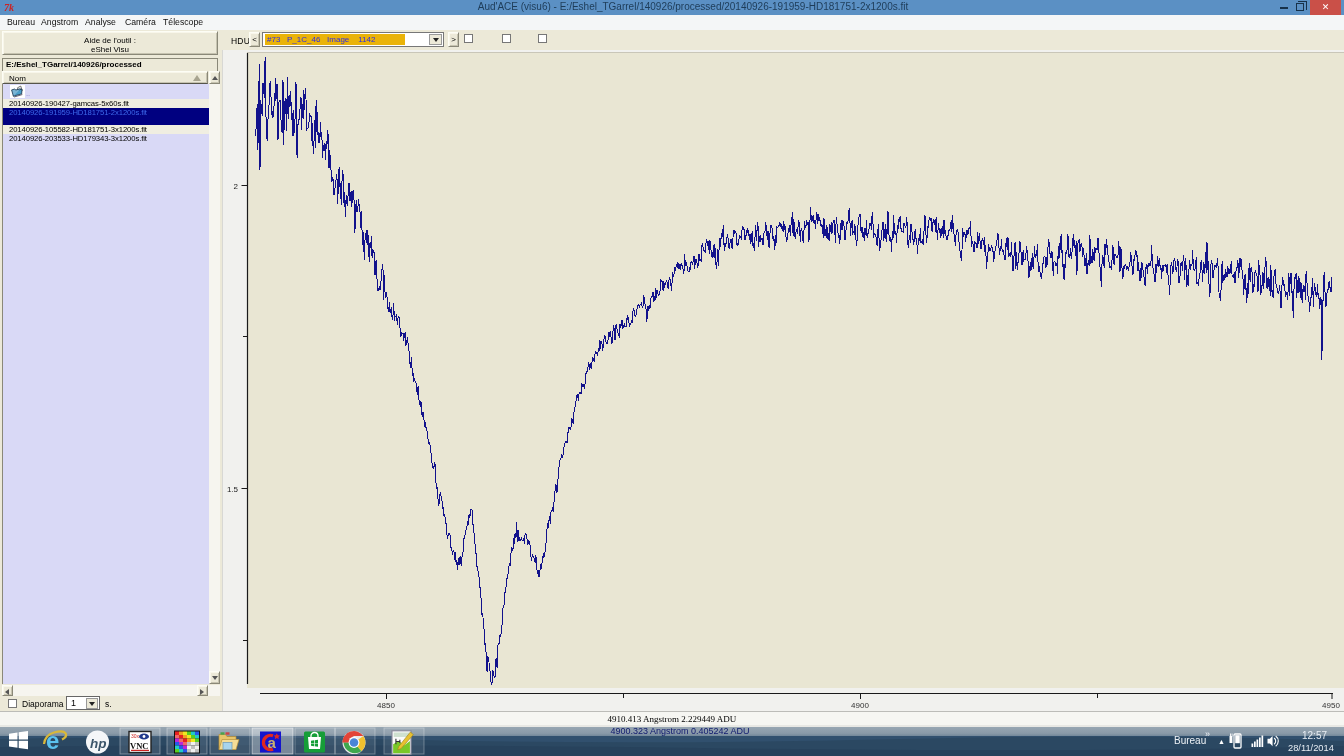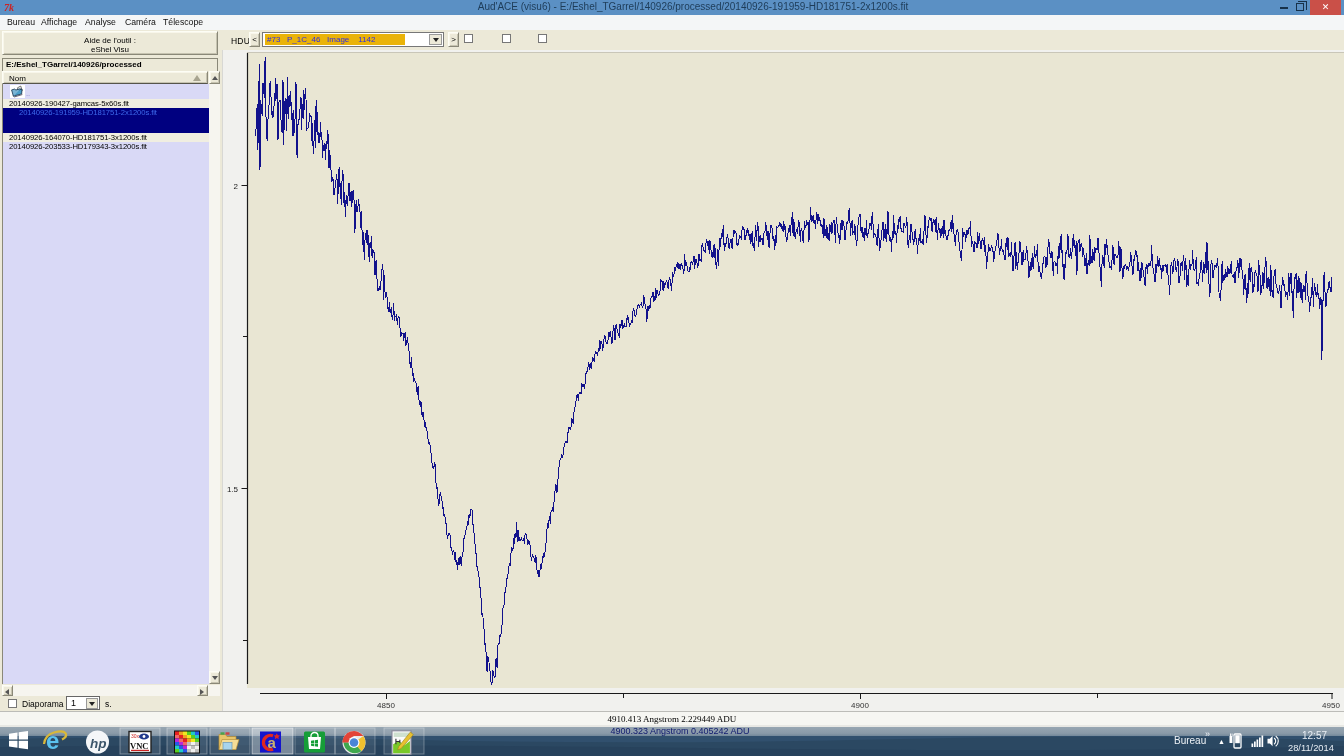--- a/index.html
+++ b/index.html
@@ -82,21 +82,21 @@
 <div id="root">
   <div id="titlebar">
     <div id="titletext">Aud'ACE (visu6) - E:/Eshel_TGarrel/140926/processed/20140926-191959-HD181751-2x1200s.fit</div>
     <div id="tkicon">7k</div>
     <div id="btn-min"></div>
     <div id="btn-max"></div>
     <div id="btn-close">✕</div>
   </div>
   <div id="menubar">
     <span style="left:7px">Bureau</span>
-    <span style="left:41px">Affichage</span>
+    <span style="left:41px">Angstrom</span>
     <span style="left:85px">Analyse</span>
     <span style="left:125px">Caméra</span>
     <span style="left:163px">Télescope</span>
   </div>
   <div id="leftpanel">
     <div id="aidebtn" class="bevelbtn">Aide de l'outil :<br>eShel Visu</div>
     <div id="pathlbl">E:/Eshel_TGarrel/140926/processed</div>
     <div id="nomhdr" class="bevelbtn">Nom<div id="nomsort"></div></div>
     <div id="vsb-up" class="bevelbtn">
         <div class="arr"></div>
@@ -111,22 +111,22 @@
           <g transform="translate(1.2,1.5) scale(0.82) rotate(-16 7 7)">
           <path d="M9 2 L13.5 1 L13.8 7 L9.5 8 Z" fill="#f0f2f4" stroke="#444" stroke-width="0.8"></path>
           <path d="M1.5 10.5 L3.5 5 L14 5 L12 10.5 Z" fill="#4a9ec8" stroke="#15304a" stroke-width="0.9"></path>
           <path d="M1.5 10.5 L1.5 2.5 L5.5 2.5 L6.5 4 L12.5 4" fill="#7ab4d4" stroke="#15304a" stroke-width="0.9"></path>
           <path d="M2 11.5 L12.5 11.5" stroke="#667" stroke-width="1.2"></path>
           </g>
         </svg>
         <span style="position:absolute;left:23px;top:5px;color:#8888cc;">..</span>
       </div>
       <div class="row" style="height:9px; background:#f0eee1; padding-left:6px;">20140926-190427-gamcas-5x60s.fit</div>
-      <div class="row" style="height:25px; background:#000080; color:#3c68ea; padding-left:16px;">20140926-191959-HD181751-2x1200s.fit</div>
-      <div class="row" style="height:9px; background:#f0eee1; padding-left:6px;">20140926-164070-HD181751-3x1200s.fit</div>
+      <div class="row" style="height:17px; background:#000080; color:#3c68ea; padding-left:6px;">20140926-191959-HD181751-2x1200s.fit</div>
+      <div class="row" style="height:9px; background:#f0eee1; padding-left:6px;">20140926-105582-HD181751-3x1200s.fit</div>
       <div class="row" style="height:9px; background:#d9d9f6; padding-left:6px;">20140926-203533-HD179343-3x1200s.fit</div>
     </div>
     <div id="hsb"></div>
     <div id="hsb-l" class="bevelbtn">
         <div class="arr"></div>
       </div>
     <div id="hsb-r" class="bevelbtn">
         <div class="arr"></div>
       </div>
     <div id="diaporow">

